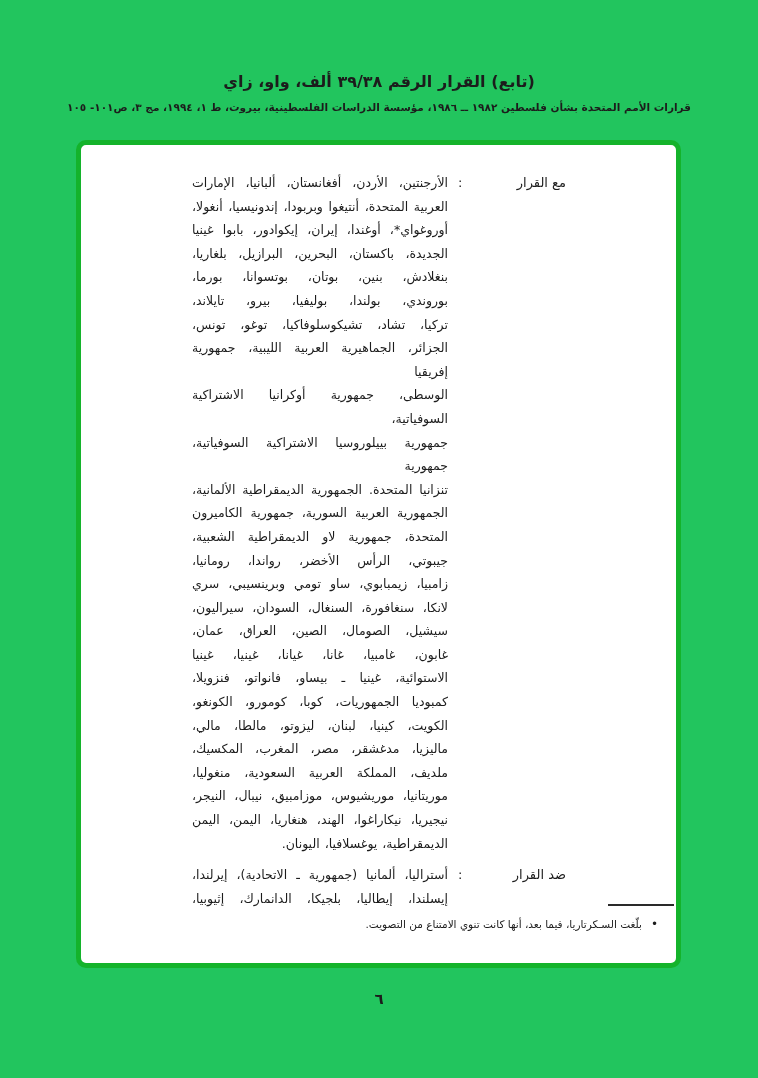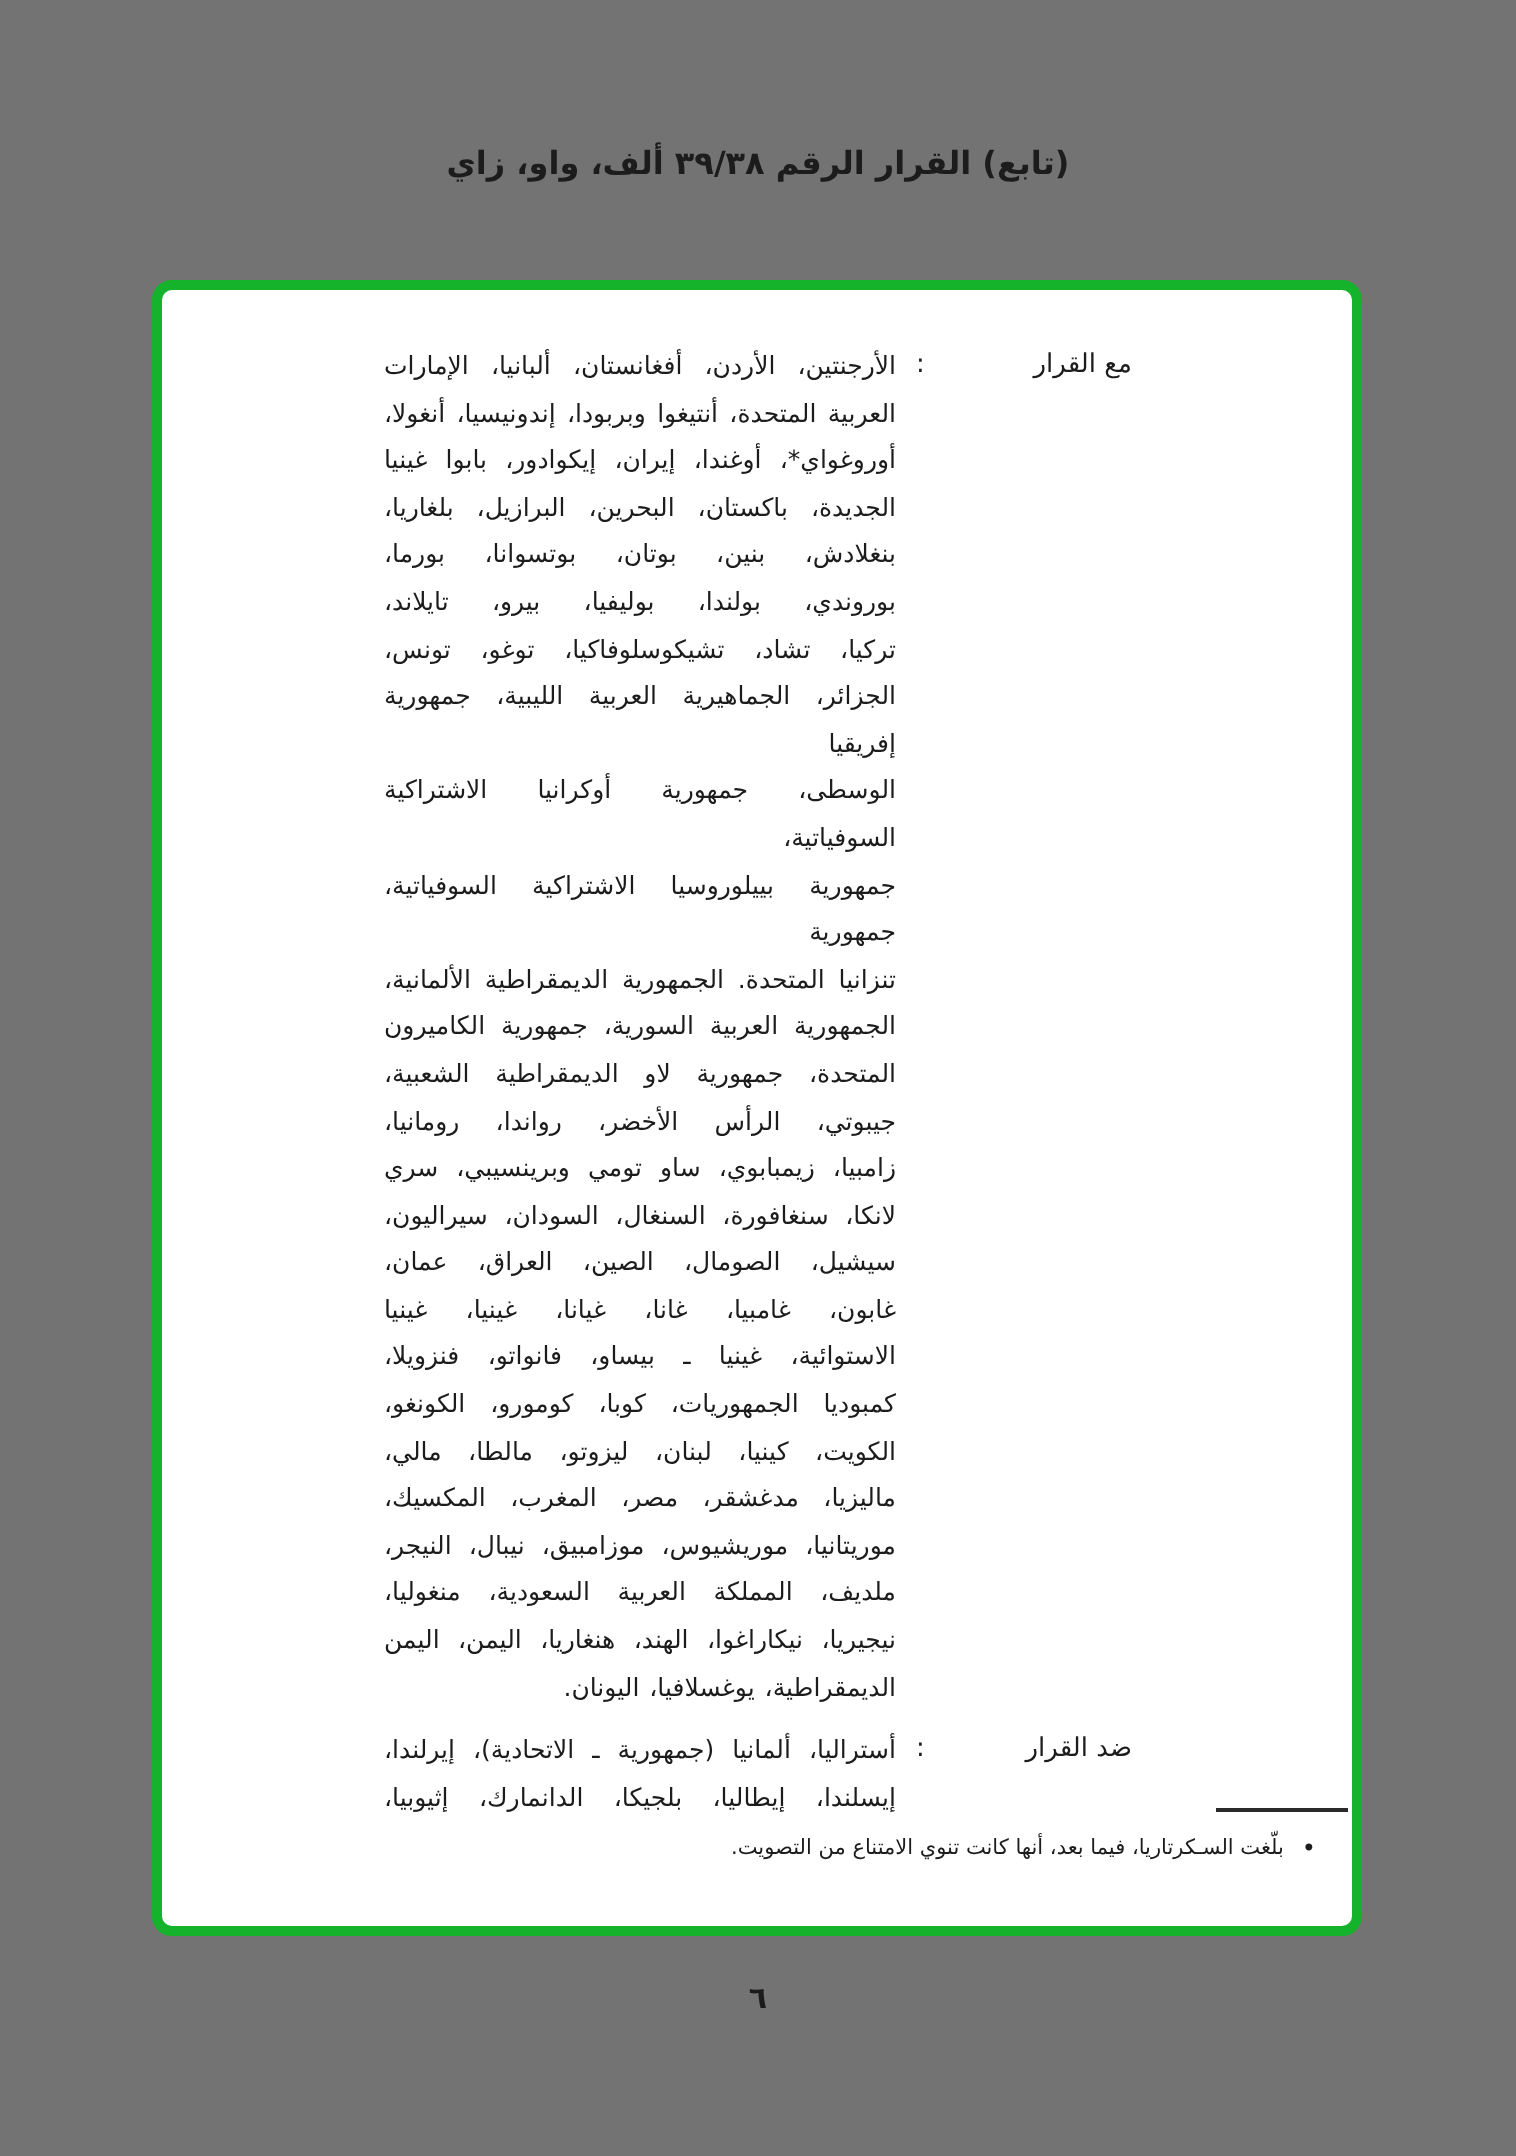--- a/index.html
+++ b/index.html
@@ -1,17 +1,17 @@
 <!DOCTYPE html>
 <html lang="ar" dir="rtl"><head>
 <meta charset="utf-8">
 <style>
   html,body{margin:0;padding:0;background:#ffffff;}
   body{width:758px;height:1078px;font-family:"DejaVu Sans",sans-serif;color:#1c1c1c;}
-  .page{position:relative;width:758px;height:1078px;direction:rtl;overflow:hidden;background:#737373;}
+  .page{position:relative;width:758px;height:1078px;direction:rtl;overflow:hidden;background:#22c55e;}
 
   .doc-title{position:absolute;top:72px;left:0;right:0;text-align:center;
              font-size:16px;font-weight:bold;letter-spacing:0;}
   .doc-subtitle{position:absolute;top:101px;left:0;right:0;text-align:center;
              font-size:10.5px;font-weight:bold;}
 
   .green-frame{position:absolute;left:76px;top:140px;width:595px;height:818px;
              border:5px solid #14b32b;border-radius:10px;background:#fff;}
 
   .votes{position:absolute;top:26px;right:110px;width:380px;}
@@ -33,20 +33,21 @@
   .page-number{position:absolute;top:990px;left:0;right:0;text-align:center;
              font-size:15px;font-weight:bold;}
 </style>
 </head>
 <body>
 
 <div class="page">
 
   <div class="doc-title">(تابع) القرار الرقم ٣٩/٣٨ ألف، واو، زاي</div>
 
+  <div class="doc-subtitle">قرارات الأمم المتحدة بشأن فلسطين ١٩٨٢ ــ ١٩٨٦، مؤسسة الدراسات الفلسطينية، بيروت، ط ١، ١٩٩٤، مج ٣، ص١٠١- ١٠٥</div>
 
   <div class="green-frame" style="border-color: rgb(20, 179, 43);">
 
     <div class="votes">
 
       <div class="vote-section ends">
         <div class="vote-label">
           <span>مع القرار</span>
           <span>:</span>
         </div>
@@ -66,22 +67,22 @@
             <div class="vote-line">المتحدة، جمهورية لاو الديمقراطية الشعبية،</div>
             <div class="vote-line">جيبوتي، الرأس الأخضر، رواندا، رومانيا،</div>
             <div class="vote-line">زامبيا، زيمبابوي، ساو تومي وبرينسيبي، سري</div>
             <div class="vote-line">لانكا، سنغافورة، السنغال، السودان، سيراليون،</div>
             <div class="vote-line">سيشيل، الصومال، الصين، العراق، عمان،</div>
             <div class="vote-line">غابون، غامبيا، غانا، غيانا، غينيا، غينيا</div>
             <div class="vote-line">الاستوائية، غينيا ـ بيساو، فانواتو، فنزويلا،</div>
             <div class="vote-line">كمبوديا الجمهوريات، كوبا، كومورو، الكونغو،</div>
             <div class="vote-line">الكويت، كينيا، لبنان، ليزوتو، مالطا، مالي،</div>
             <div class="vote-line">ماليزيا، مدغشقر، مصر، المغرب، المكسيك،</div>
+            <div class="vote-line">ملديف، المملكة العربية السعودية، منغوليا،</div>
             <div class="vote-line">موريتانيا، موريشيوس، موزامبيق، نيبال، النيجر،</div>
-            <div class="vote-line">ملديف، المملكة العربية السعودية، منغوليا،</div>
             <div class="vote-line">نيجيريا، نيكاراغوا، الهند، هنغاريا، اليمن، اليمن</div>
             <div class="vote-line">الديمقراطية، يوغسلافيا، اليونان.</div>
           </div>
       </div>
 
       <div class="vote-section second">
         <div class="vote-label">
           <span>ضد القرار</span>
           <span>:</span>
         </div>

